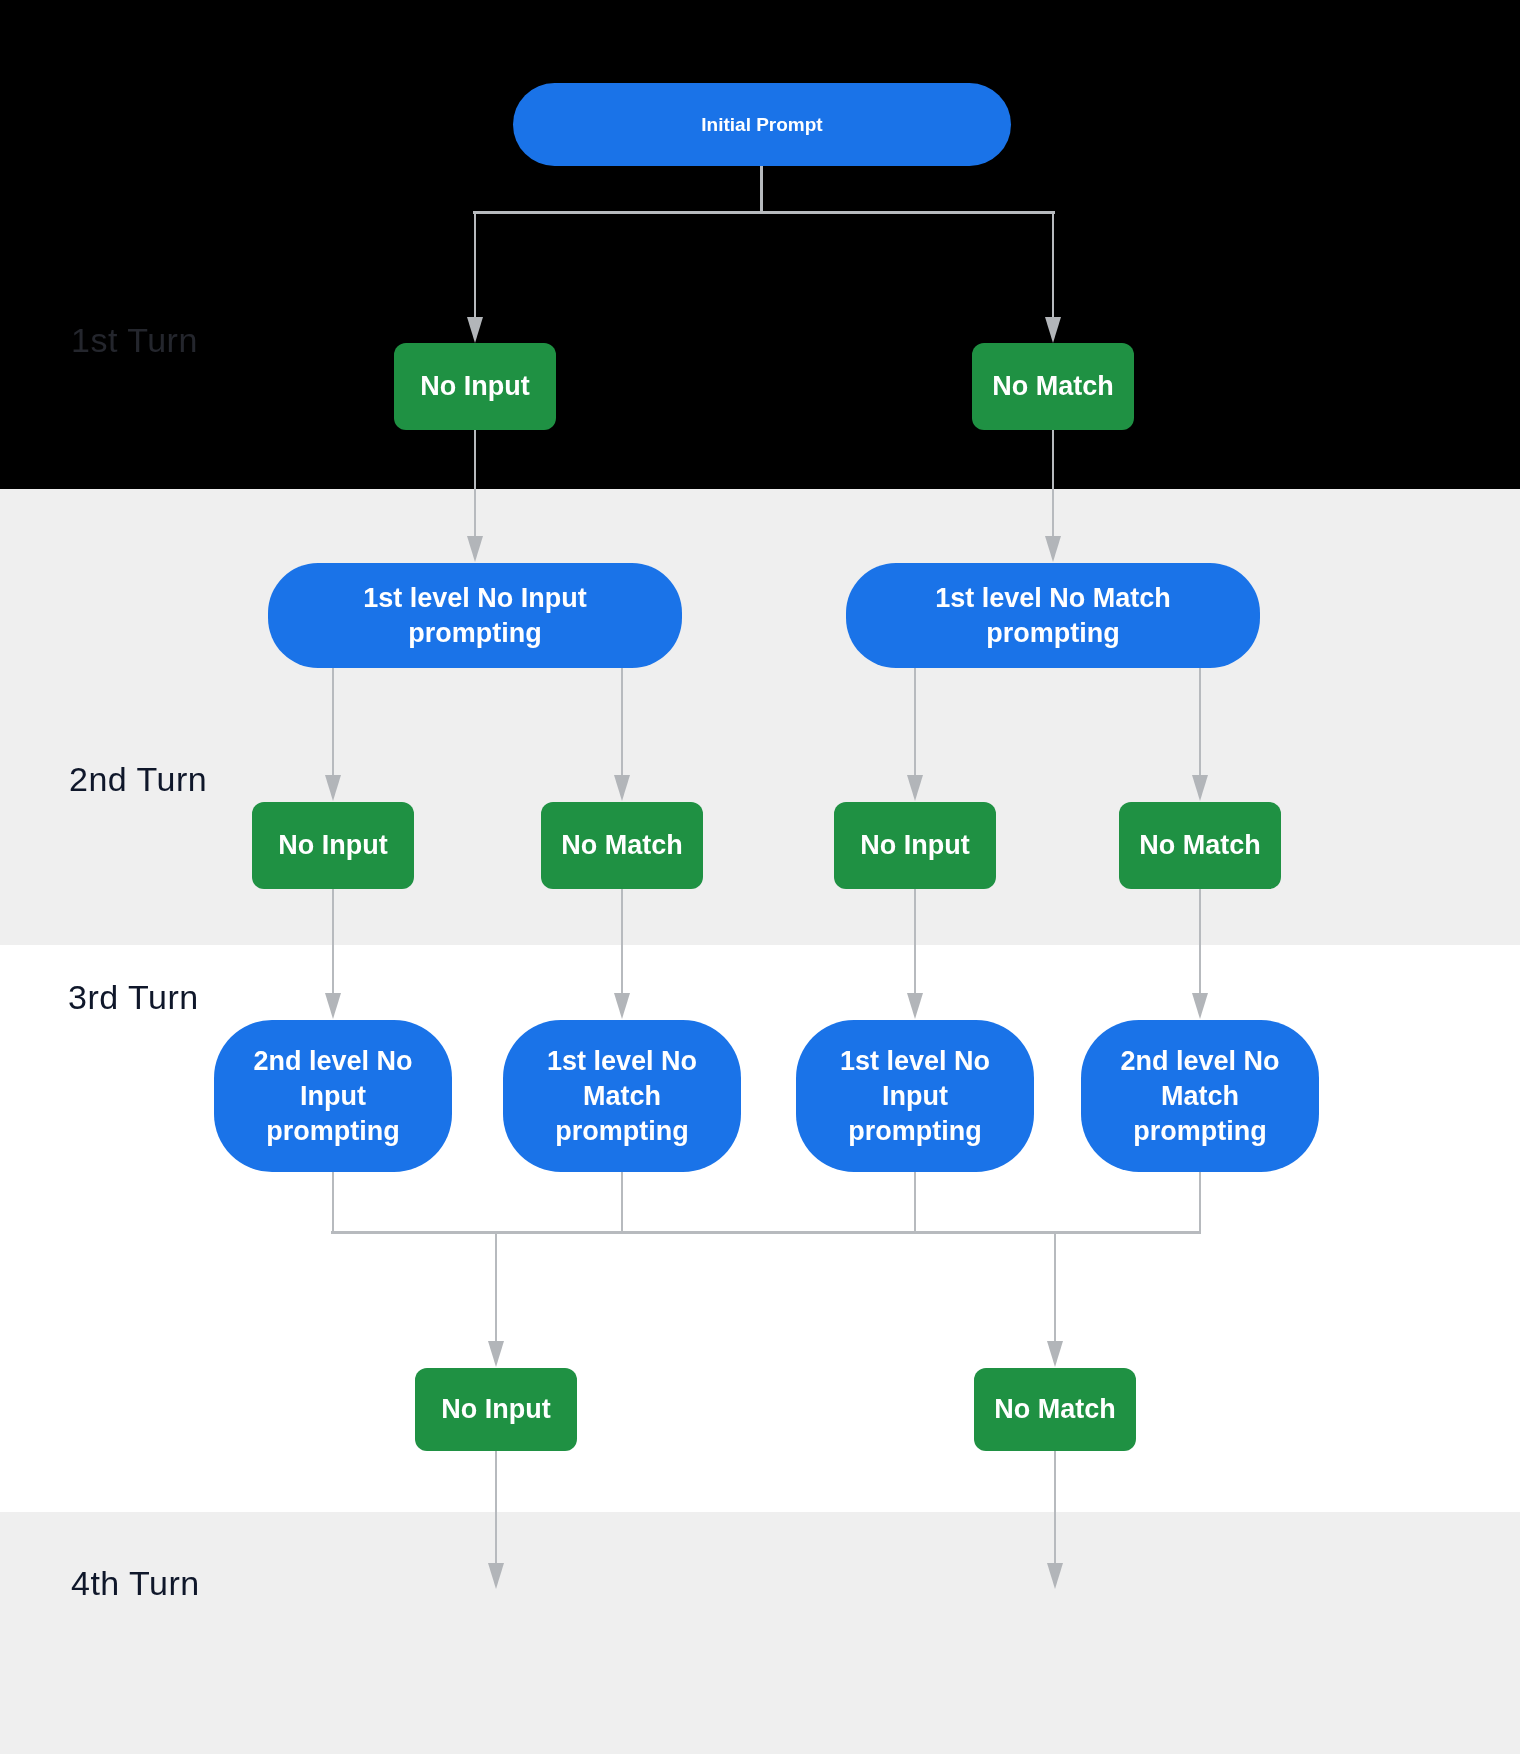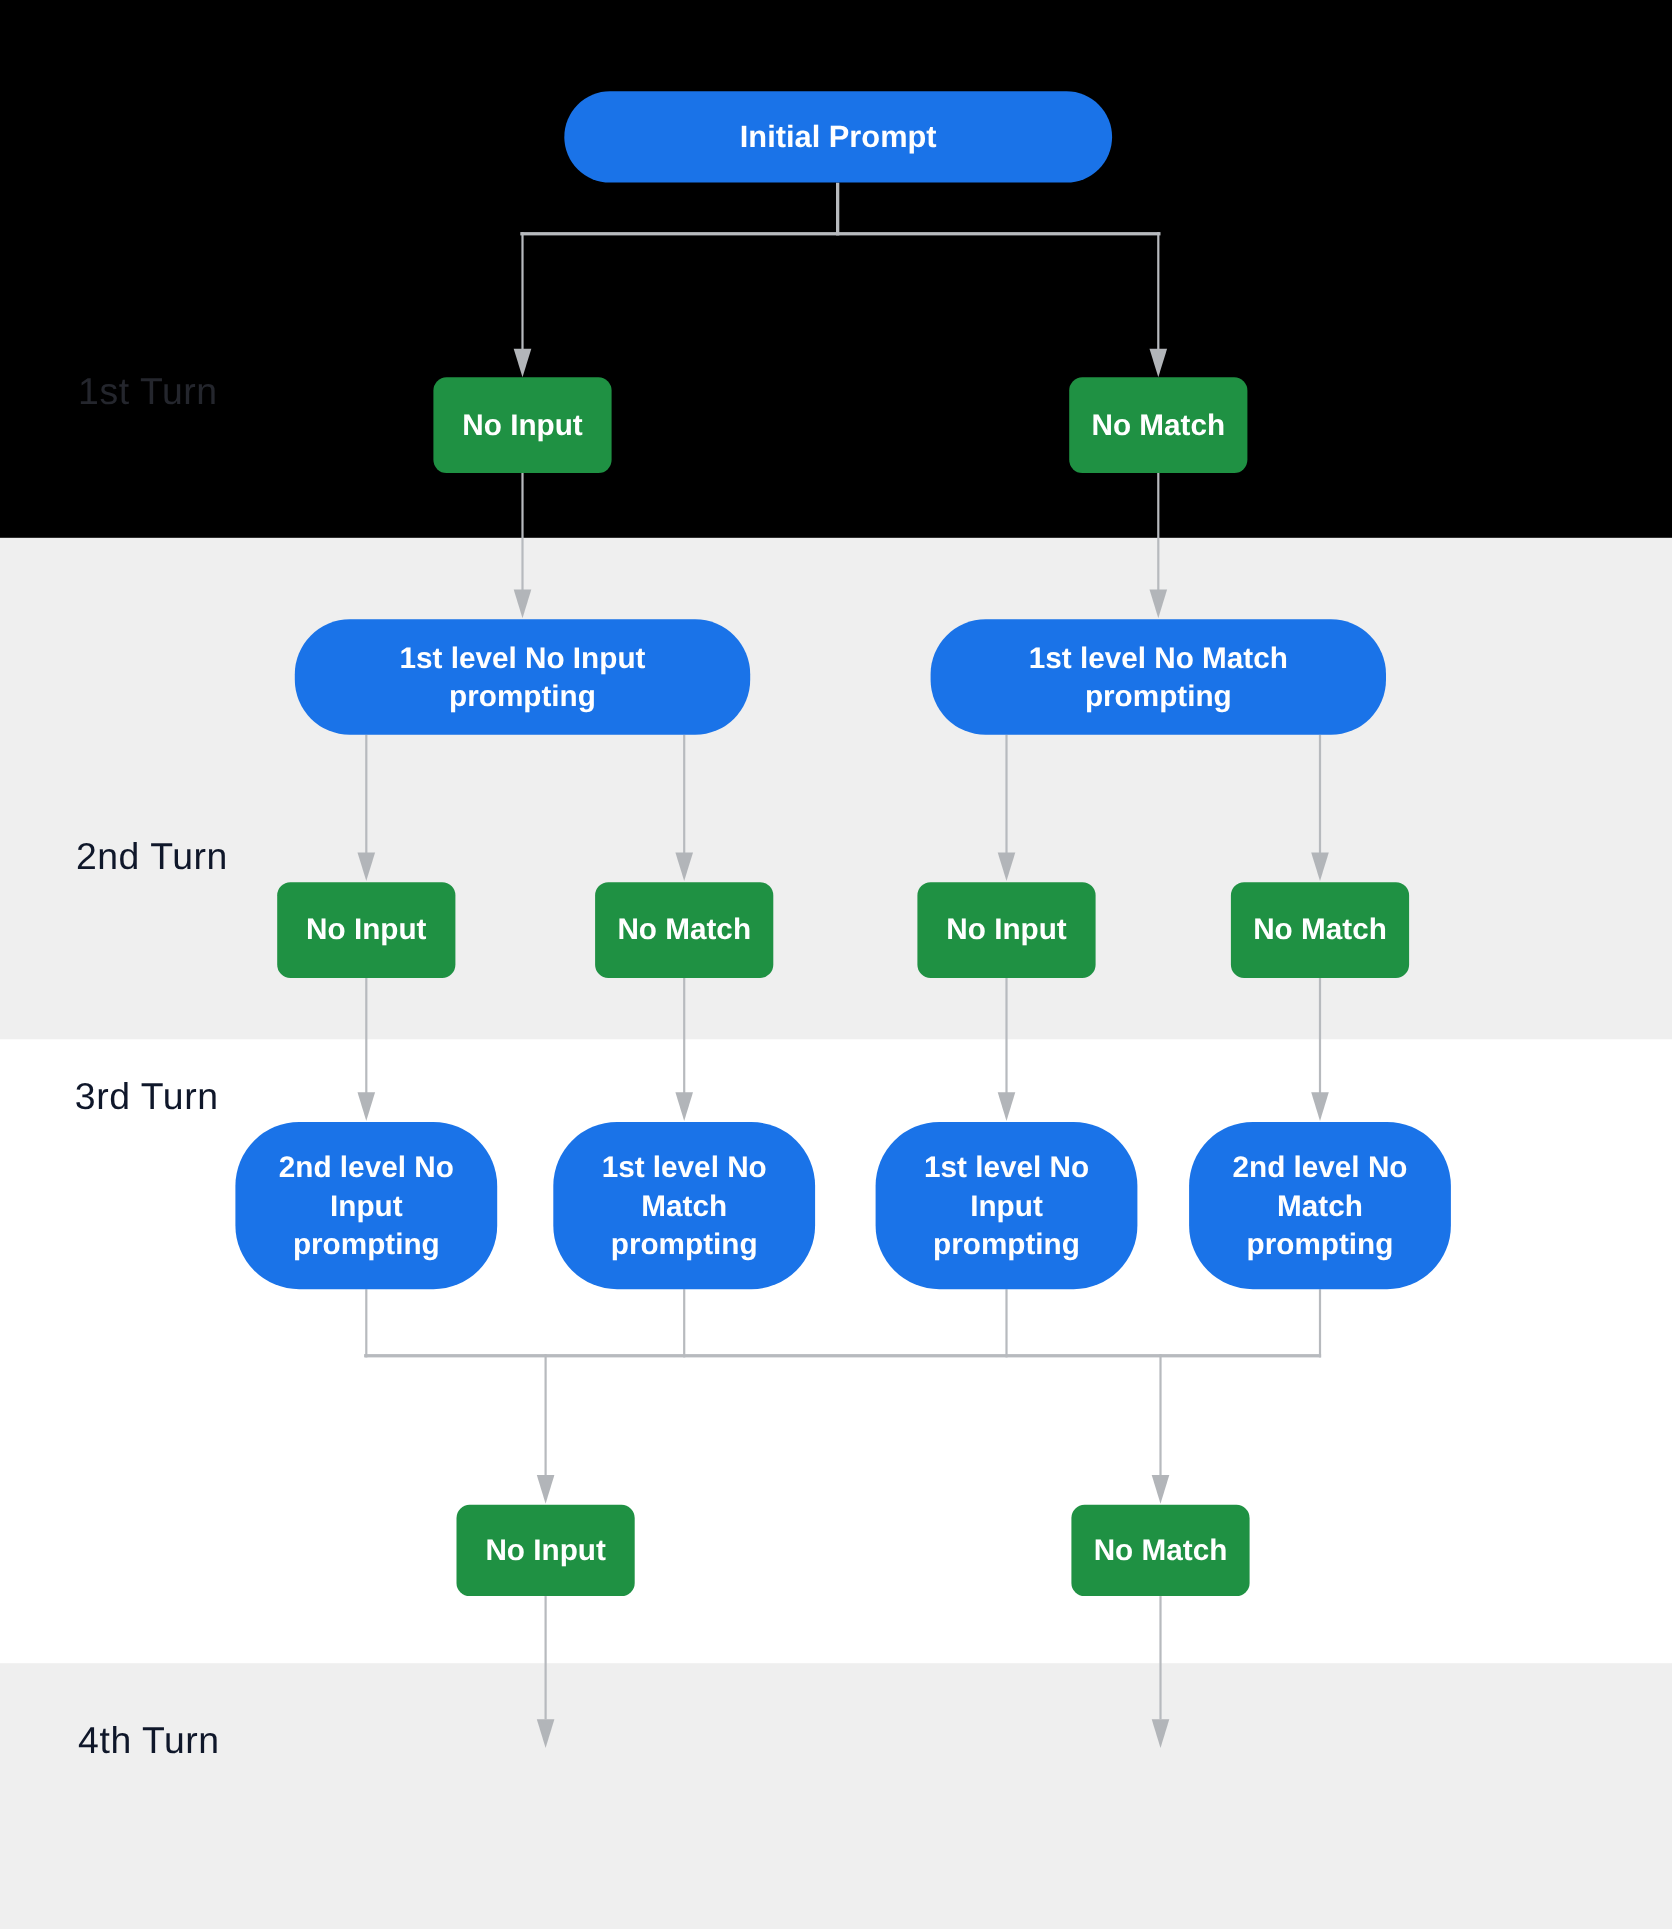--- a/index.html
+++ b/index.html
@@ -22,40 +22,40 @@
   .node{
     position:absolute;display:flex;align-items:center;justify-content:center;
     color:#ffffff;text-align:center;box-sizing:border-box;
   }
   .node span{white-space:pre-line;display:block;}
   .pill{background:#1a73e8;font-size:27px;font-weight:700;line-height:35px;}
   .pill-1line{border-radius:42px;}
   .pill-2line{border-radius:50px;}
   .pill-3line{border-radius:58px;}
   .gbox{background:#1f9143;border-radius:12px;font-size:27px;font-weight:700;}
-  .initial{font-size:28px;}
+  .initial{font-size:19px;}
 
   .shaft{position:absolute;background:#b7babe;}
   .head{
     position:absolute;width:0;height:0;
     border-left:8px solid transparent;border-right:8px solid transparent;
     border-top:26px solid #b2b5b9;
   }
 </style>
 </head>
 <body>
 
 <div id="stage">
 
   <div class="band band-black"></div>
   <div class="band band-gray-2"></div>
   <div class="band band-white-3"></div>
   <div class="band band-gray-4"></div>
 
-  <div class="turn-label on-black" style="left:71px;top:336px;text-align:center;">1st Turn</div>
+  <div class="turn-label on-black" style="left:71px;top:320px;text-align:center;">1st Turn</div>
   <div class="turn-label" style="left:69px;top:759px;">2nd Turn</div>
   <div class="turn-label" style="left:68px;top:977px;">3rd Turn</div>
   <div class="turn-label" style="left:71px;top:1563px;">4th Turn</div>
 
   <div class="shaft" style="left:760px;top:166px;width:3px;height:48px;"></div>
   <div class="shaft" style="left:473px;top:211px;width:582px;height:3px;"></div>
   <div class="shaft" style="left:474px;top:211px;width:2px;height:110px;"></div>
   <div class="shaft" style="left:1052px;top:211px;width:2px;height:110px;"></div>
   <div class="head" style="left:467px;top:317px;"></div>
   <div class="head" style="left:1045px;top:317px;"></div>

